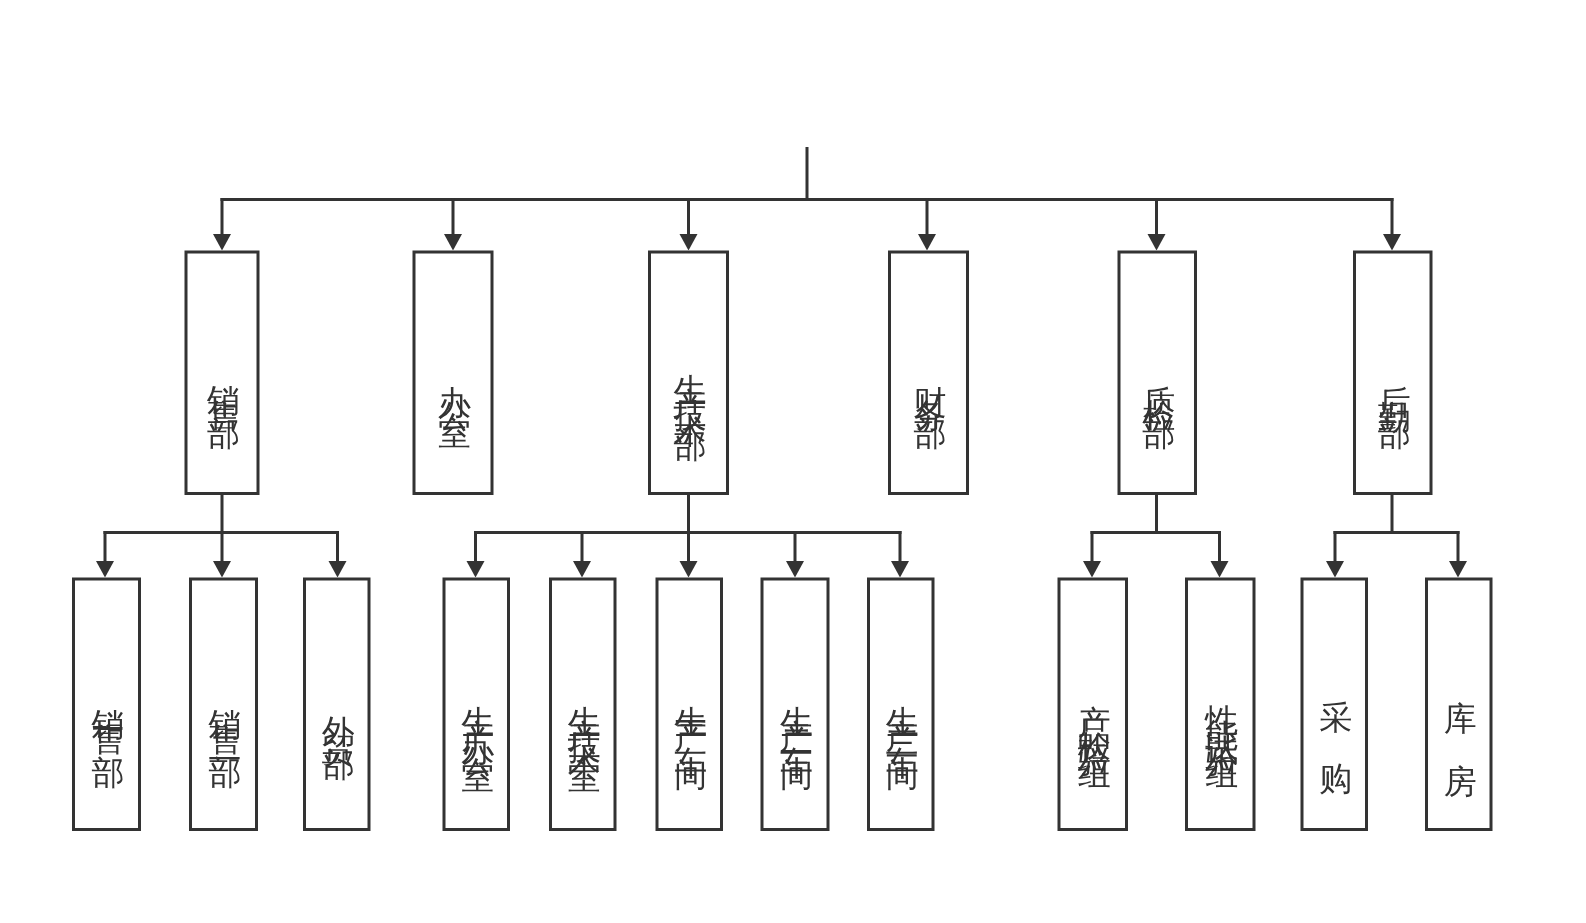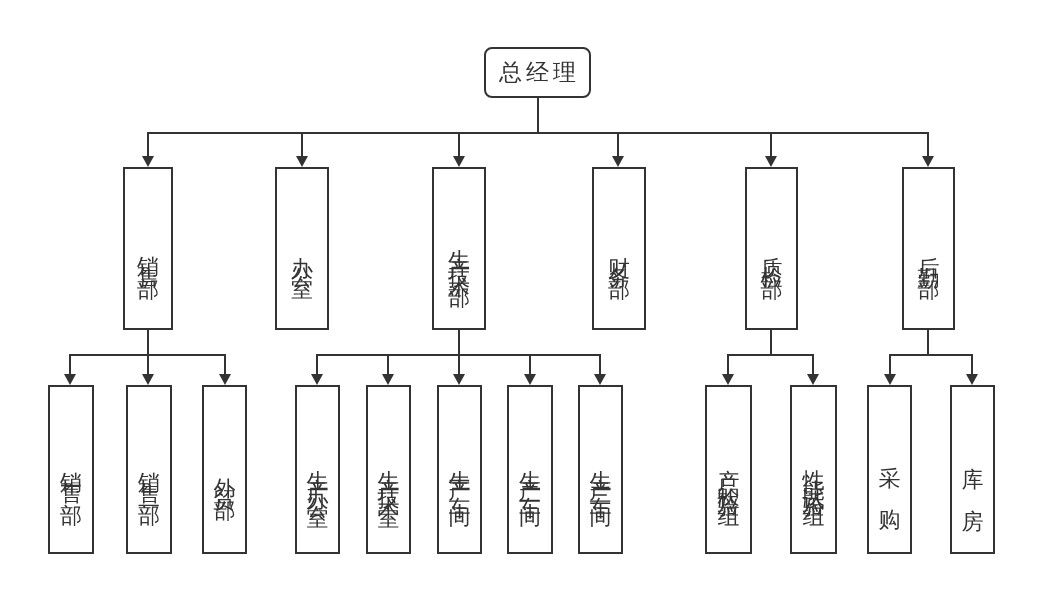--- a/index.html
+++ b/index.html
@@ -28,23 +28,20 @@
     position:absolute; width:0; height:0;
     border-left:6px solid transparent; border-right:6px solid transparent;
     border-top:11px solid var(--line);
   }
 </style>
 </head>
 <body>
 
 <div class="canvas">
 
-  <div class="node root-node" style="left:484px; top:47px; width:107px; height:51px;">
-    <span>总经理</span>
-  </div>
 
   <div class="vline" style="left:537px; top:98px;  height:36px;"></div>
 
   <div class="hline" style="left:147px; top:132px; width:782px;"></div>
 
   <div class="vline" style="left:147px; top:132px; height:26px;"></div>
   <div class="arrow" style="left:142px; top:156px;"></div>
   <div class="vline" style="left:301px; top:132px; height:26px;"></div>
   <div class="arrow" style="left:296px; top:156px;"></div>
   <div class="vline" style="left:458px; top:132px; height:26px;"></div>

